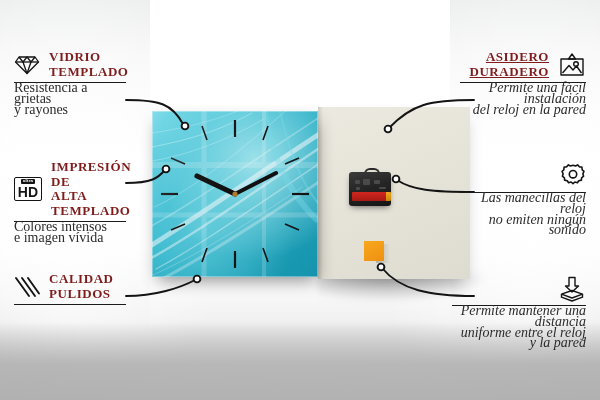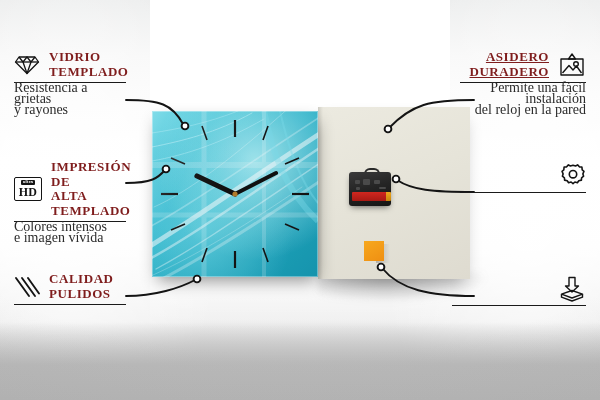--- a/index.html
+++ b/index.html
@@ -69,27 +69,27 @@
   .co-title{font-family:"Liberation Serif", serif;font-weight:700;
     font-size:13px;line-height:14.5px;letter-spacing:.55px;color:#7f1d1d;white-space:pre-line;}
   .co-rule{height:1.4px;background:#1a1a1a;margin-top:3px;}
   .co-desc{font-family:"Liberation Serif", serif;font-size:14px;line-height:10.6px;
     color:#2b2b2b;white-space:pre-line;}
   .left .co-head{justify-content:flex-start;}
   .left .co-title{text-align:left;}
   .left .co-desc{text-align:left;}
   .right .co-head{justify-content:flex-end;}
   .right .co-title{text-align:right;text-decoration:underline;}
-  .right .co-desc{text-align:right;}
+  .right .co-desc{text-align:right;font-style:italic;}
   .ico{flex:0 0 auto;display:block;}
   .hd-badge{width:26px;height:22px;border:1.6px solid #141414;border-radius:2px;
     display:flex;flex-direction:column;align-items:center;justify-content:center;line-height:1;}
   .hd-ultra{font-family:"Liberation Sans",sans-serif;font-size:4.4px;font-weight:700;
     letter-spacing:.2px;color:#fff;background:#141414;padding:.6px 2px;border-radius:1px;}
-  .hd-text{font-family:Liberation Serif, serif;font-size:12px;font-weight:700;
+  .hd-text{font-family:Liberation Sans, sans-serif;font-size:14px;font-weight:700;
     color:#141414;margin-top:1px;letter-spacing:.2px;}
 </style>
 </head>
 <body>
 
 <div id="stage">
 
   <div class="bg-base"></div>
   <div class="bg-glowL"></div>
   <div class="bg-glowR"></div>
@@ -279,28 +279,32 @@
         <g fill="none" stroke="#141414" stroke-width="1.6" stroke-linejoin="round">
           <path d="M13 2.2 L15.6 3.0 L17.6 1.9 L19.6 4.0 L21.9 4.0 L22.2 6.9 L24.0 8.3 L22.9 10.9
                    L23.6 13.2 L21.6 14.8 L21.4 17.1 L18.8 17.7 L17.4 19.7 L14.9 19.0 L13 20.6
                    L11.1 19.0 L8.6 19.7 L7.2 17.7 L4.6 17.1 L4.4 14.8 L2.4 13.2 L3.1 10.9
                    L2.0 8.3 L3.8 6.9 L4.1 4.0 L6.4 4.0 L8.4 1.9 L10.4 3.0 Z"></path>
           <circle cx="13" cy="11.2" r="3.7"></circle>
         </g>
       </svg>
     </div>
     <div class="co-rule" style="width:126px;"></div>
+    <div class="co-desc">Las manecillas del reloj
+no emiten ningún sonido</div>
   </div>
 
   <div class="callout right" style="left:452px;top:276px;width:134px;">
     <div class="co-head">
       <svg class="ico" width="28" height="26" viewBox="0 0 28 26">
         <g fill="none" stroke="#141414" stroke-width="1.4" stroke-linejoin="round">
           <path d="M11 1.5 H17 V10 H20.5 L14 16 L7.5 10 H11 Z"></path>
           <path d="M14 14.5 L24.5 18.2 L14 22 L3.5 18.2 Z"></path>
           <path d="M3.5 18.2 V21.2 L14 25 L24.5 21.2 V18.2"></path>
         </g>
       </svg>
     </div>
     <div class="co-rule" style="width:134px;"></div>
+    <div class="co-desc">Permite mantener una distancia
+uniforme entre el reloj y la pared</div>
   </div>
 
 </div>
 
 </body></html>

